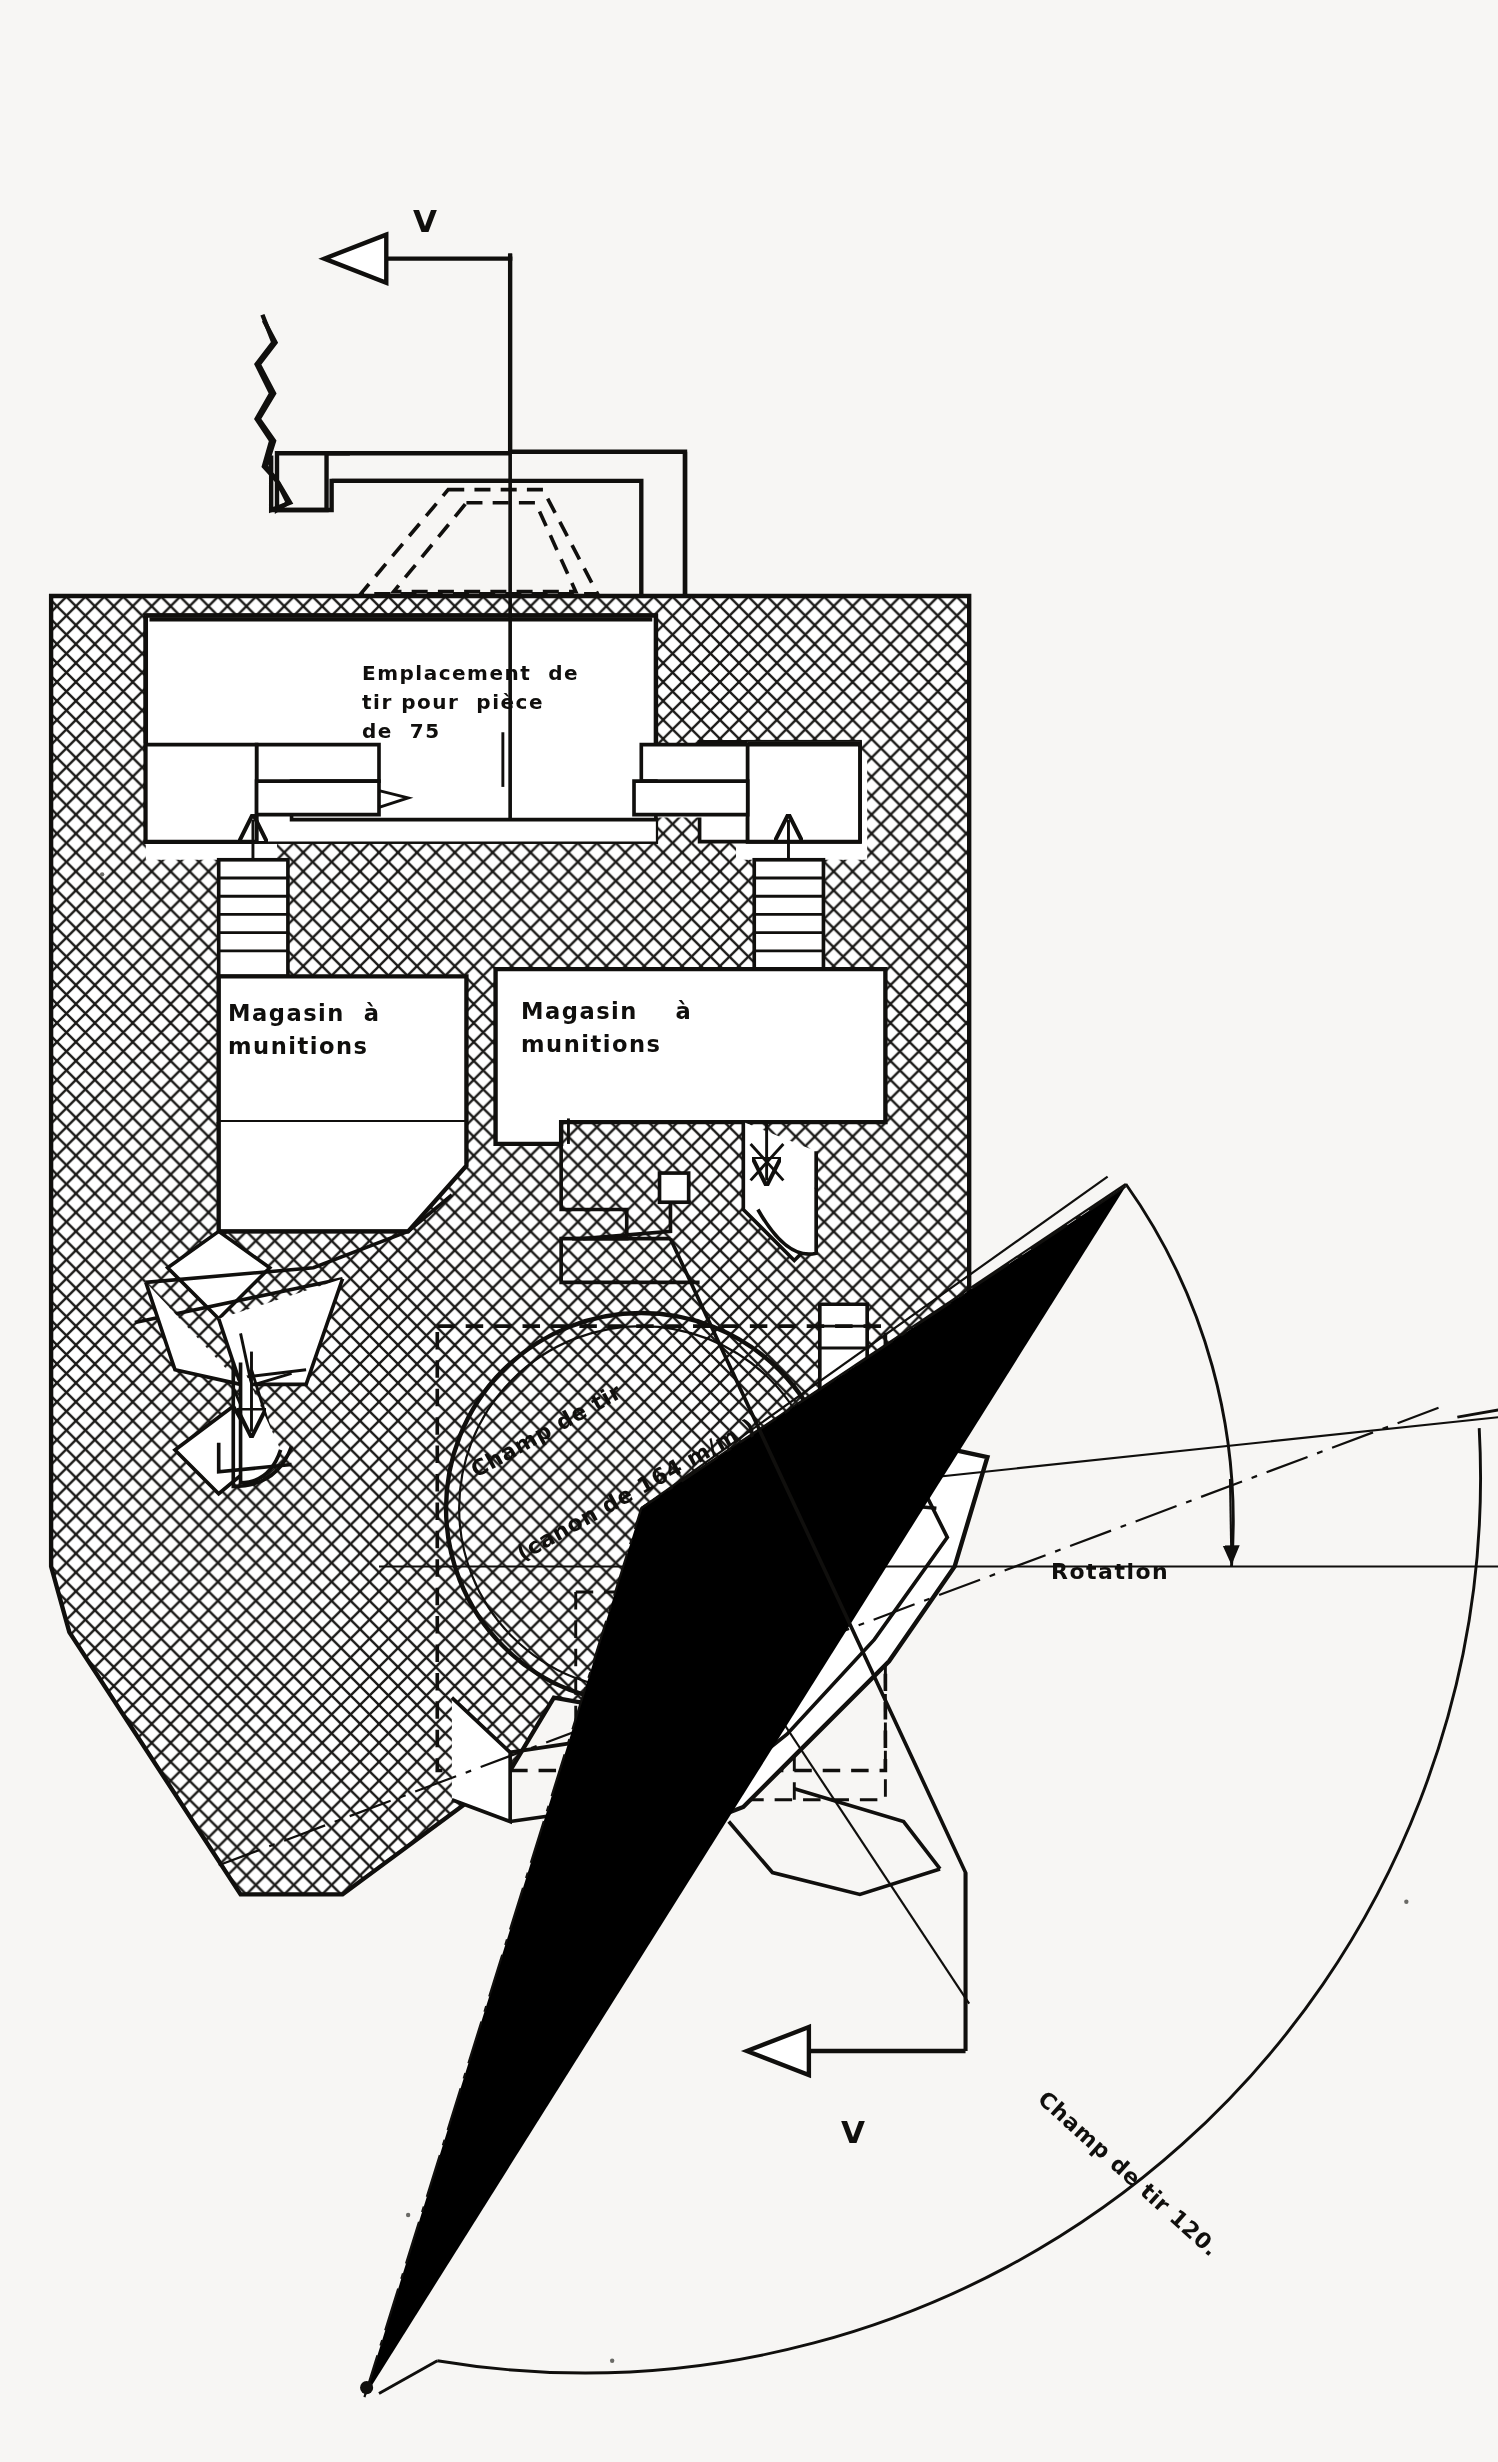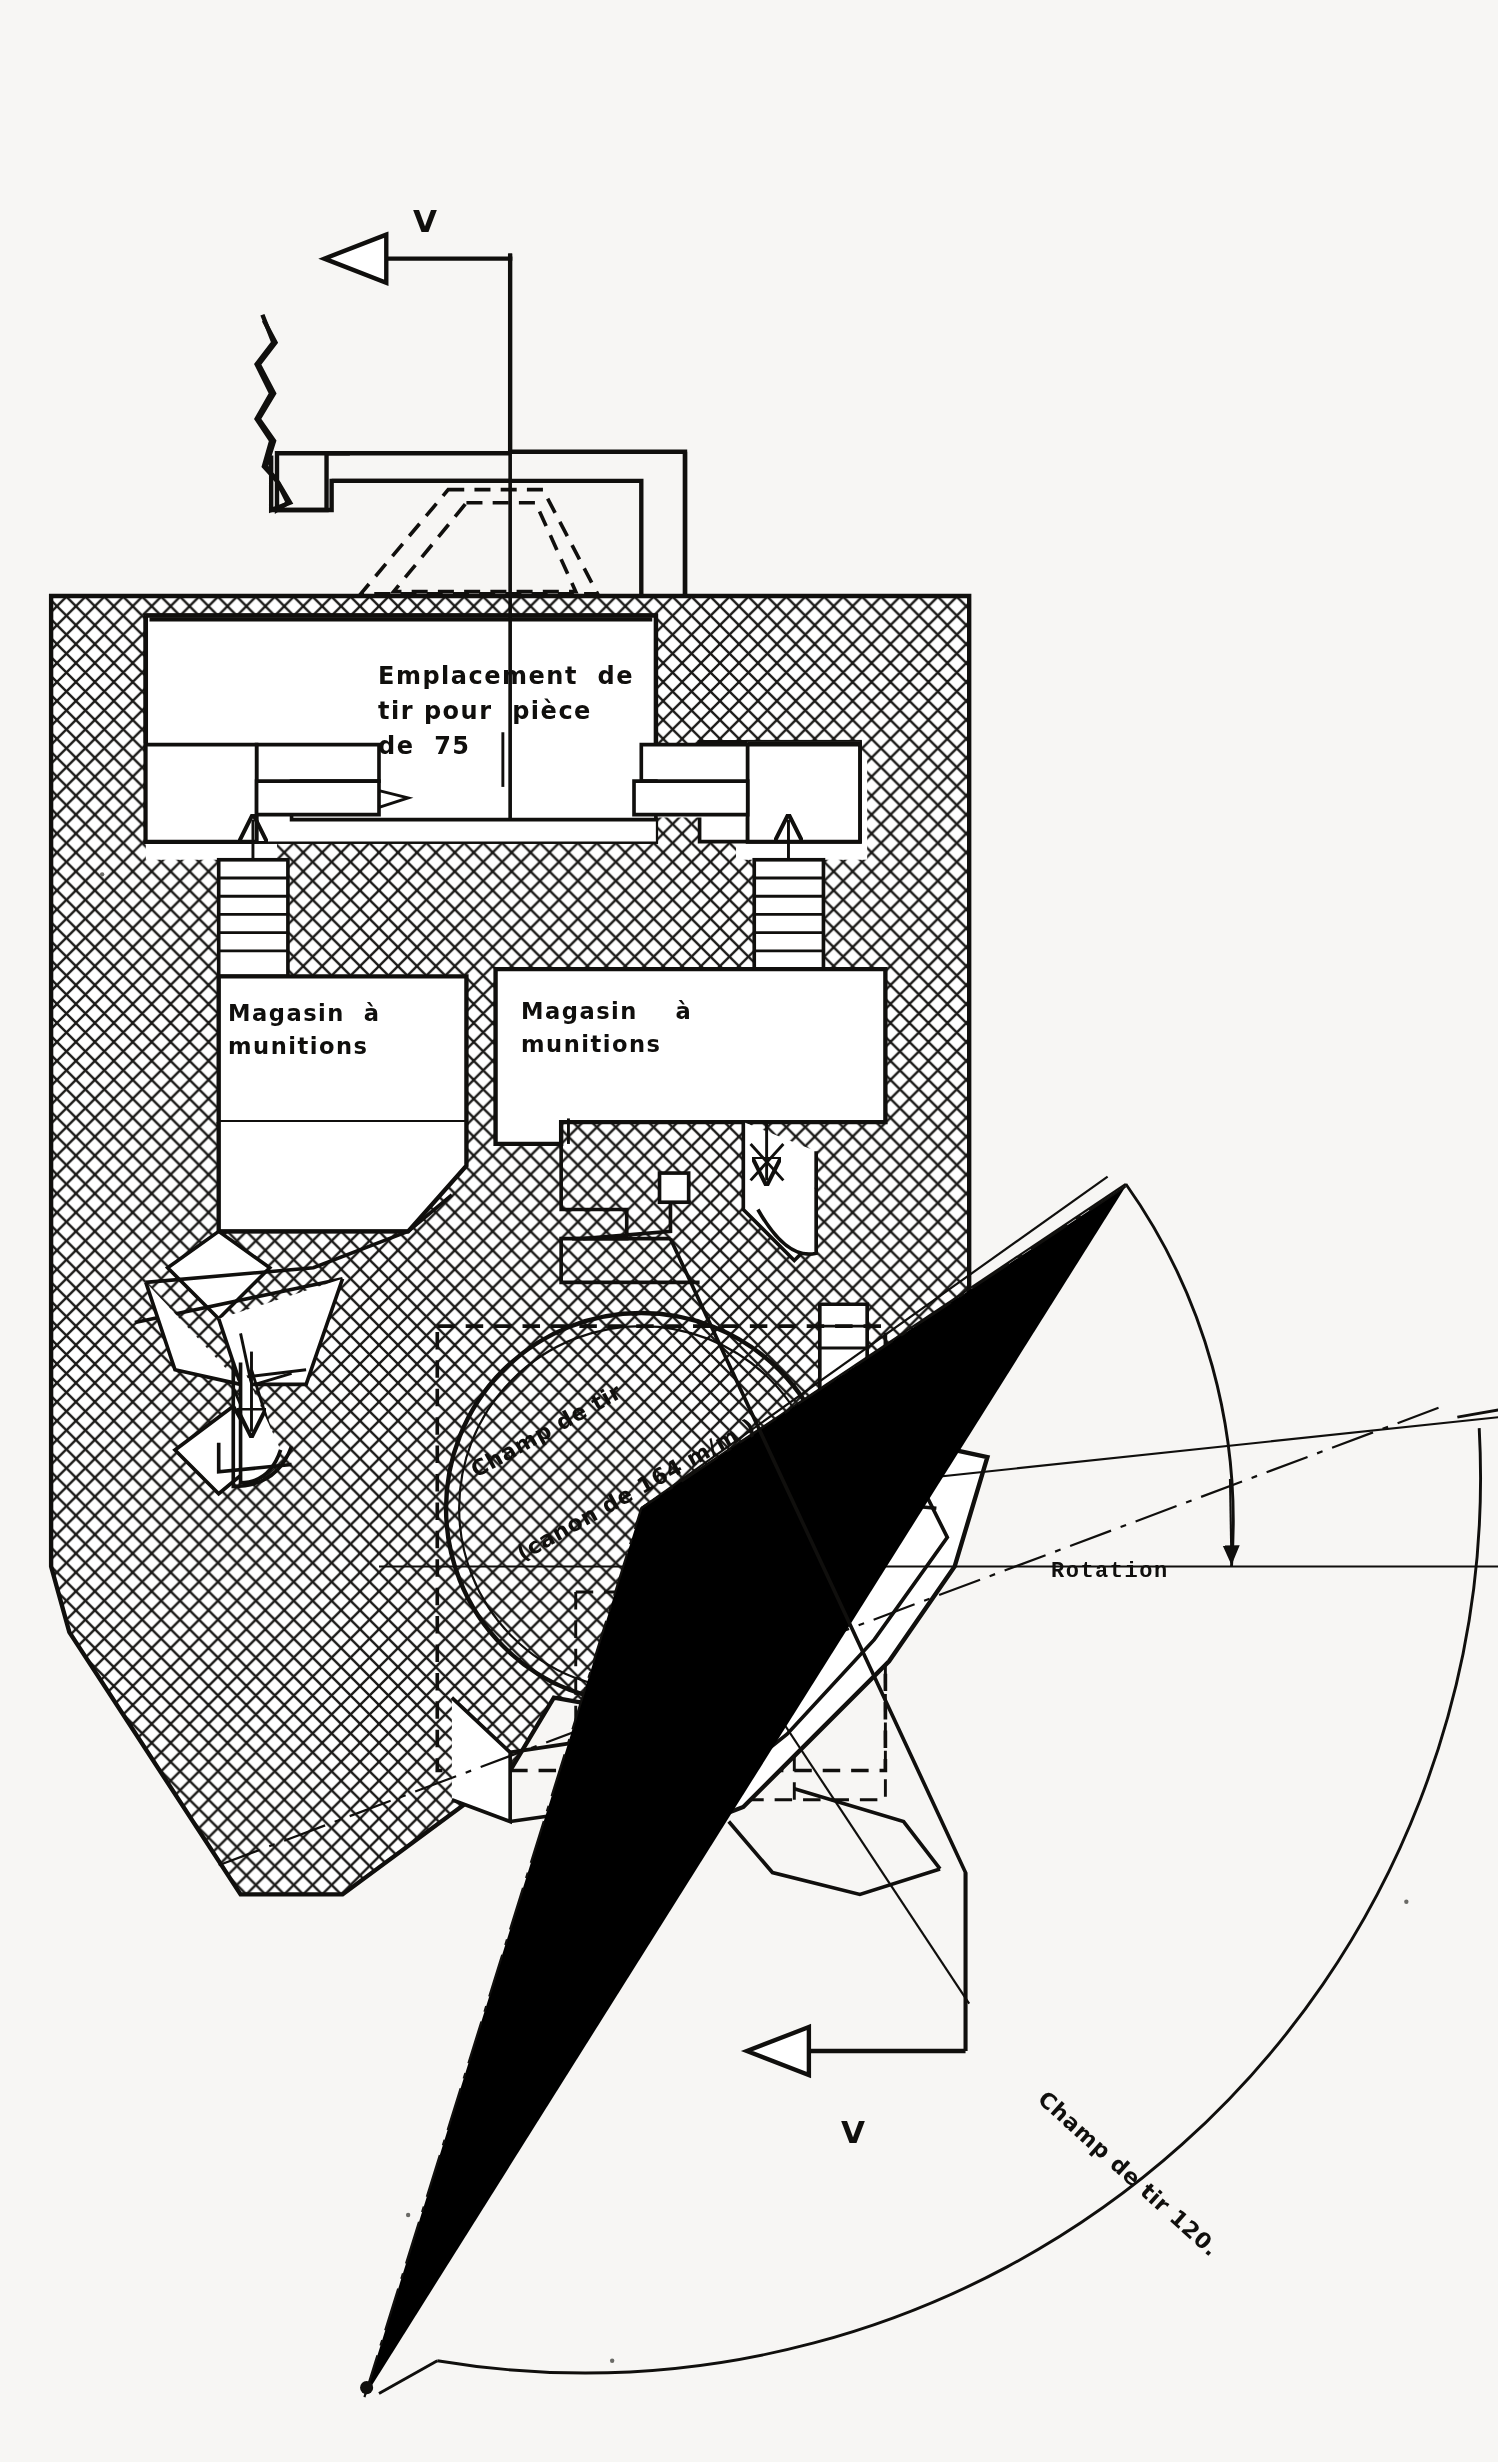--- a/index.html
+++ b/index.html
@@ -27,38 +27,36 @@
     font-family: "DejaVu Sans", sans-serif;
     font-weight: bold;
     color: #100f0d;
     white-space: pre;
     letter-spacing: 1.5px;
     line-height: 1.45;
   }
   .lbl-emplacement {
     left: 362px;
     top: 659px;
-    font-size: 24px;
-    margin-left: 16px;
+    font-size: 20px;
   }
   .lbl-mag1 {
     left: 228px;
     top: 997px;
     font-size: 22.6px;
   }
   .lbl-mag2 {
     left: 521px;
     top: 995px;
     font-size: 22.6px;
   }
   .lbl-rotation {
     left: 1051px;
     top: 1556px;
     font-size: 22px;
-    font-family: Liberation Mono, monospace;
   }
   .lbl-v-top {
     left: 413px;
     top: 199px;
     font-size: 31px;
     letter-spacing: 0;
   }
   .lbl-v-bottom {
     left: 841px;
     top: 2110px;

